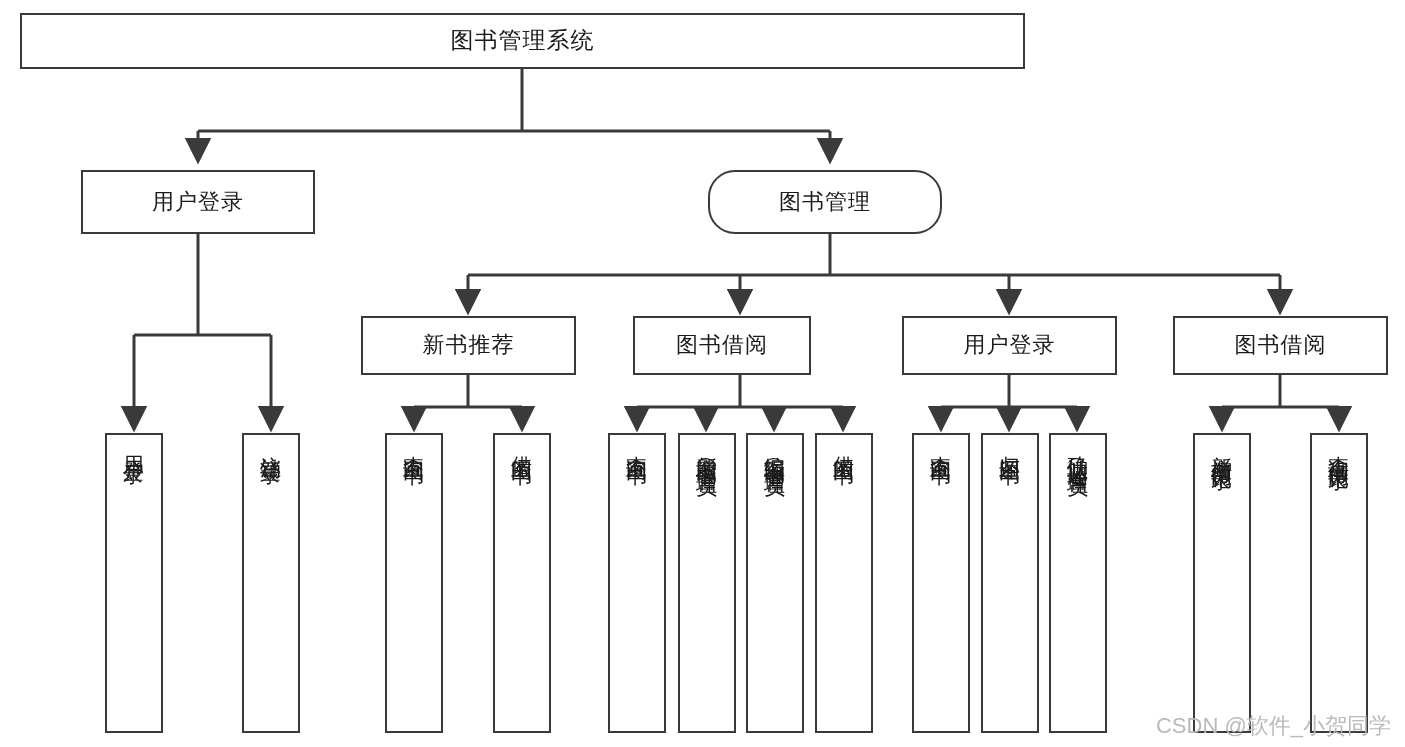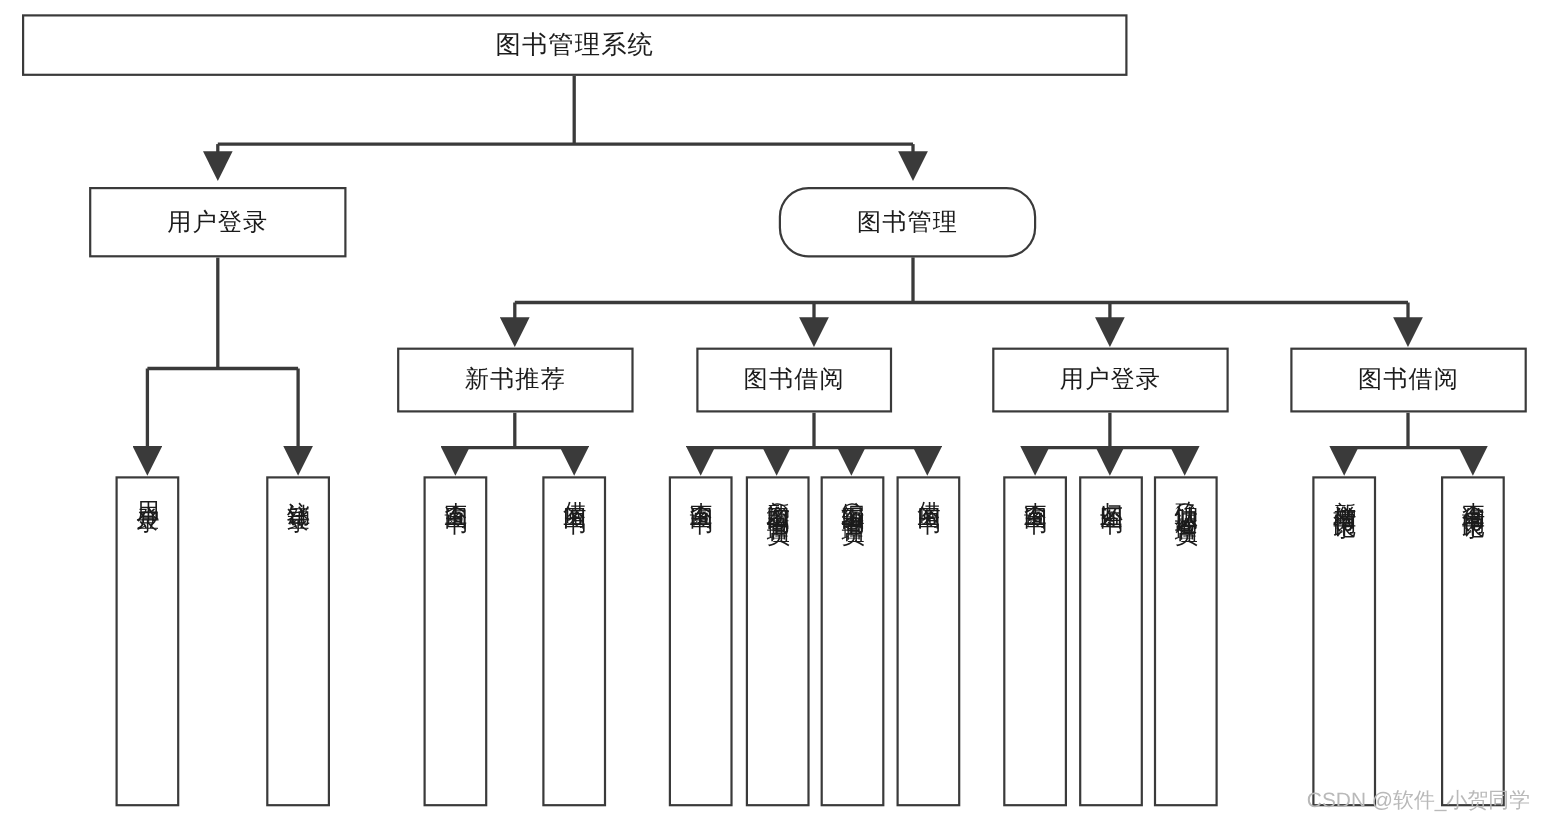--- a/index.html
+++ b/index.html
@@ -52,21 +52,21 @@
     writing-mode:vertical-rl;
     text-orientation:upright;
     font-size:21px;
     letter-spacing:3px;
     line-height:1;
   }
   .watermark{
     position:absolute;
     right:14px;
     bottom:6px;
-    font-size:19px;
+    font-size:22px;
     color:#b9b9b9;
     z-index:5;
     white-space:nowrap;
     font-family:"Liberation Sans","DejaVu Sans",sans-serif;
   }
 </style>
 </head>
 <body>
 
 <div id="diagram">

